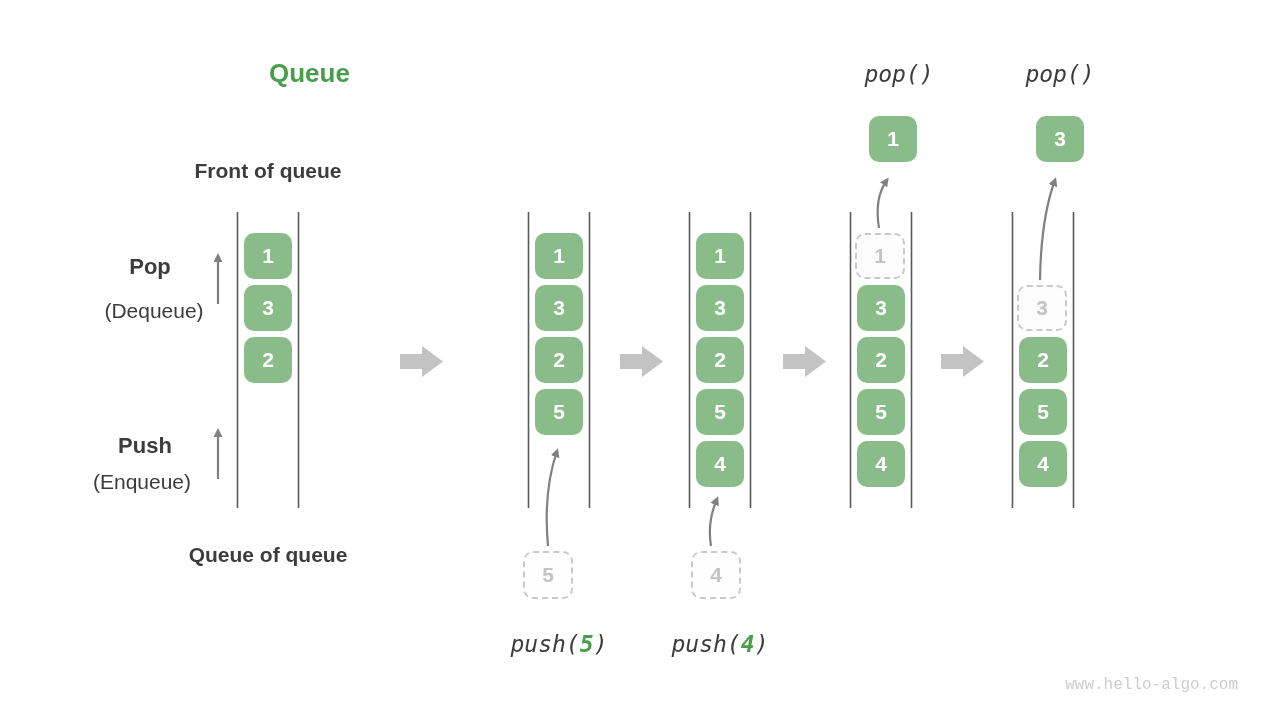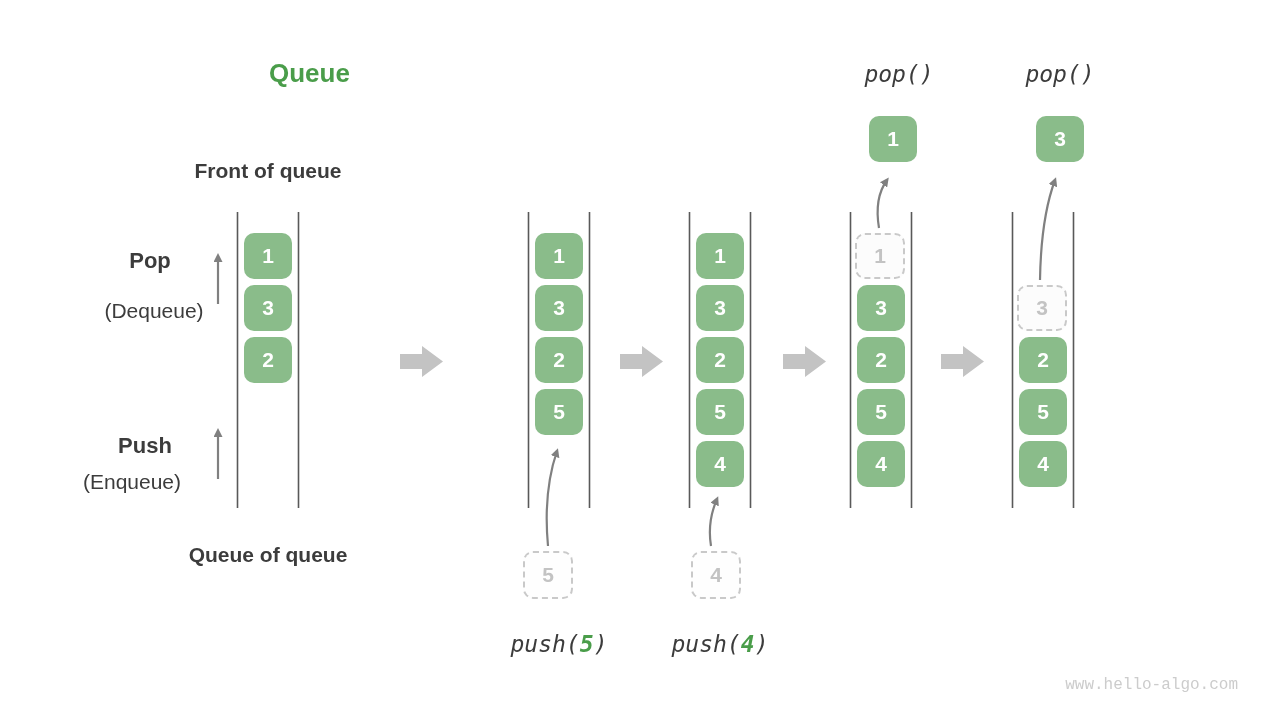--- a/index.html
+++ b/index.html
@@ -95,24 +95,24 @@
 
     <path class="curve" d="M548,546 Q543,492 557,451" marker-end="url(#ah)"></path>
     <path class="curve" d="M711,546 Q707,522 717,499" marker-end="url(#ah)"></path>
     <path class="curve" d="M879,228 Q874,198 887,180" marker-end="url(#ah)"></path>
     <path class="curve" d="M1040,280 Q1041,218 1055,180" marker-end="url(#ah)"></path>
   </svg>
 
   <div class="title">Queue</div>
 
   <div class="side-label bold" style="left:268px;top:159px;">Front of queue</div>
-  <div class="side-label bold" style="left:150px;top:248px;font-size:22px;">Pop</div>
+  <div class="side-label bold" style="left:150px;top:254px;font-size:22px;">Pop</div>
   <div class="side-label" style="left:154px;top:299px;">(Dequeue)</div>
   <div class="side-label bold" style="left:145px;top:433px;font-size:22px;text-align:right;">Push</div>
-  <div class="side-label" style="left:132px;top:470px;">(Enqueue)</div>
+  <div class="side-label" style="left:142px;top:470px;">(Enqueue)</div>
   <div class="side-label bold" style="left:268px;top:543px;">Queue of queue</div>
 
   <div class="col" style="left:237.5px;">
     <div class="cell" style="top:21px;">1</div>
     <div class="cell" style="top:73px;">3</div>
     <div class="cell" style="top:125px;">2</div>
   </div>
 
   <div class="col" style="left:528.5px;">
     <div class="cell" style="top:21px;">1</div>

